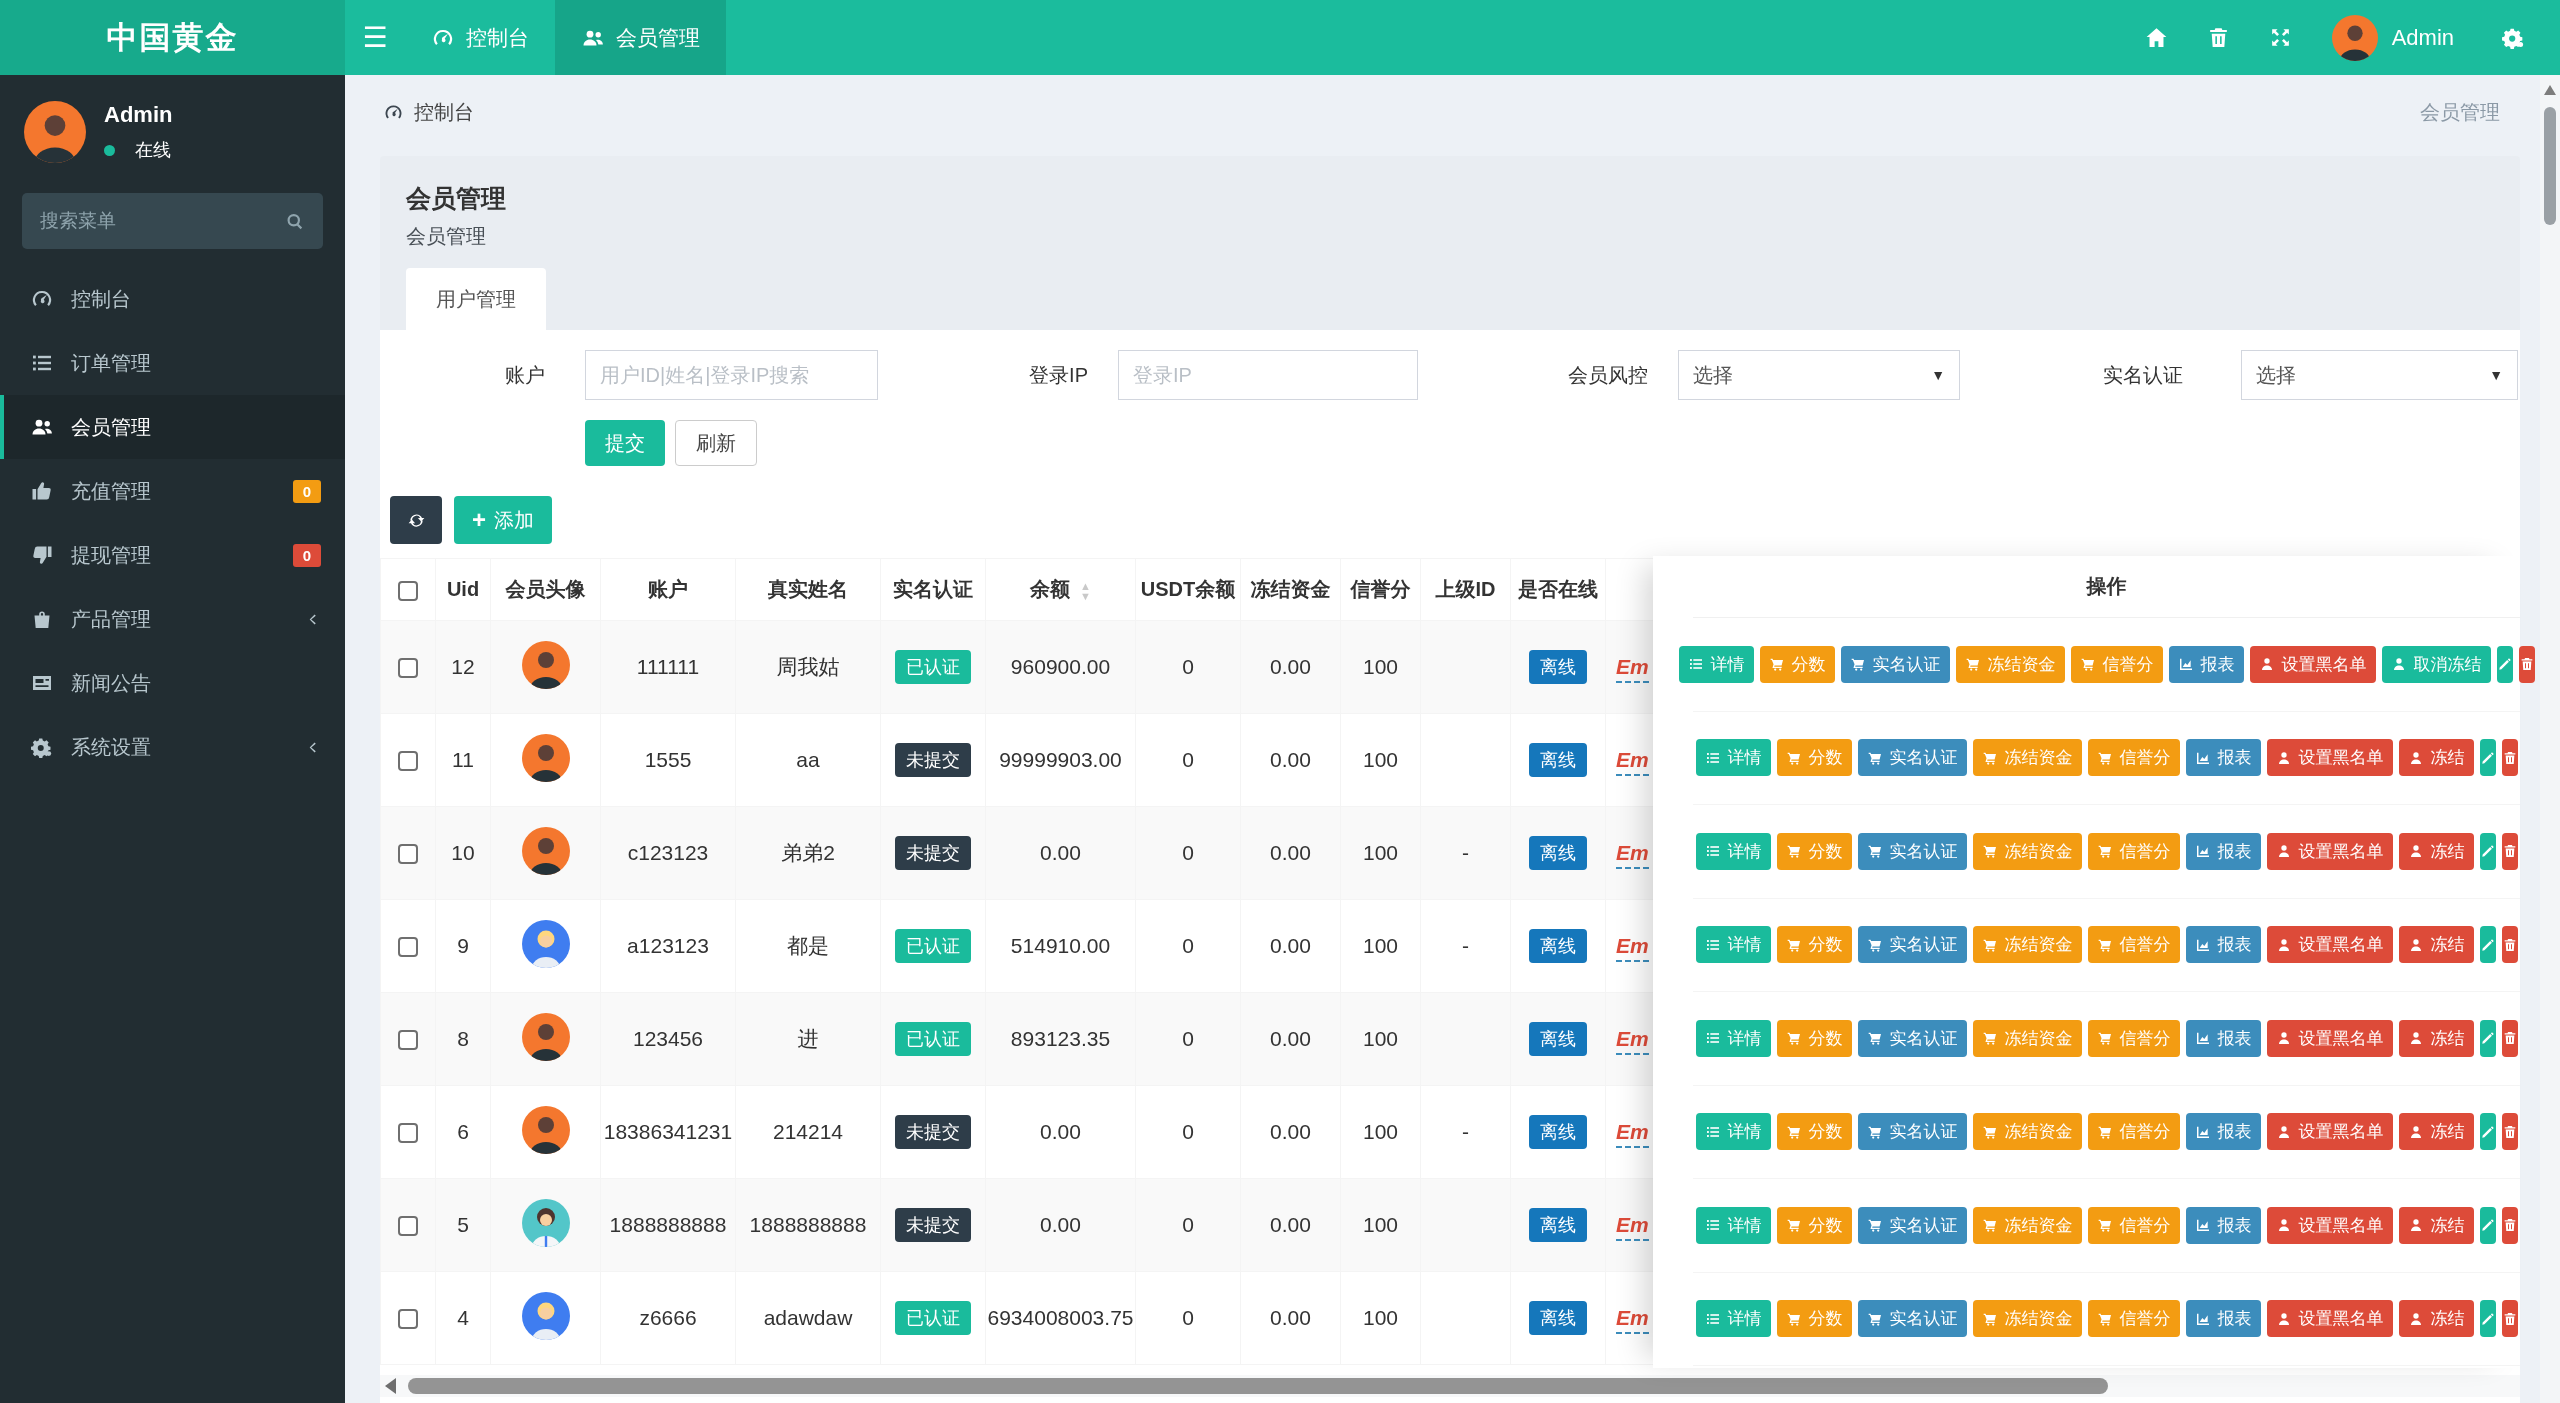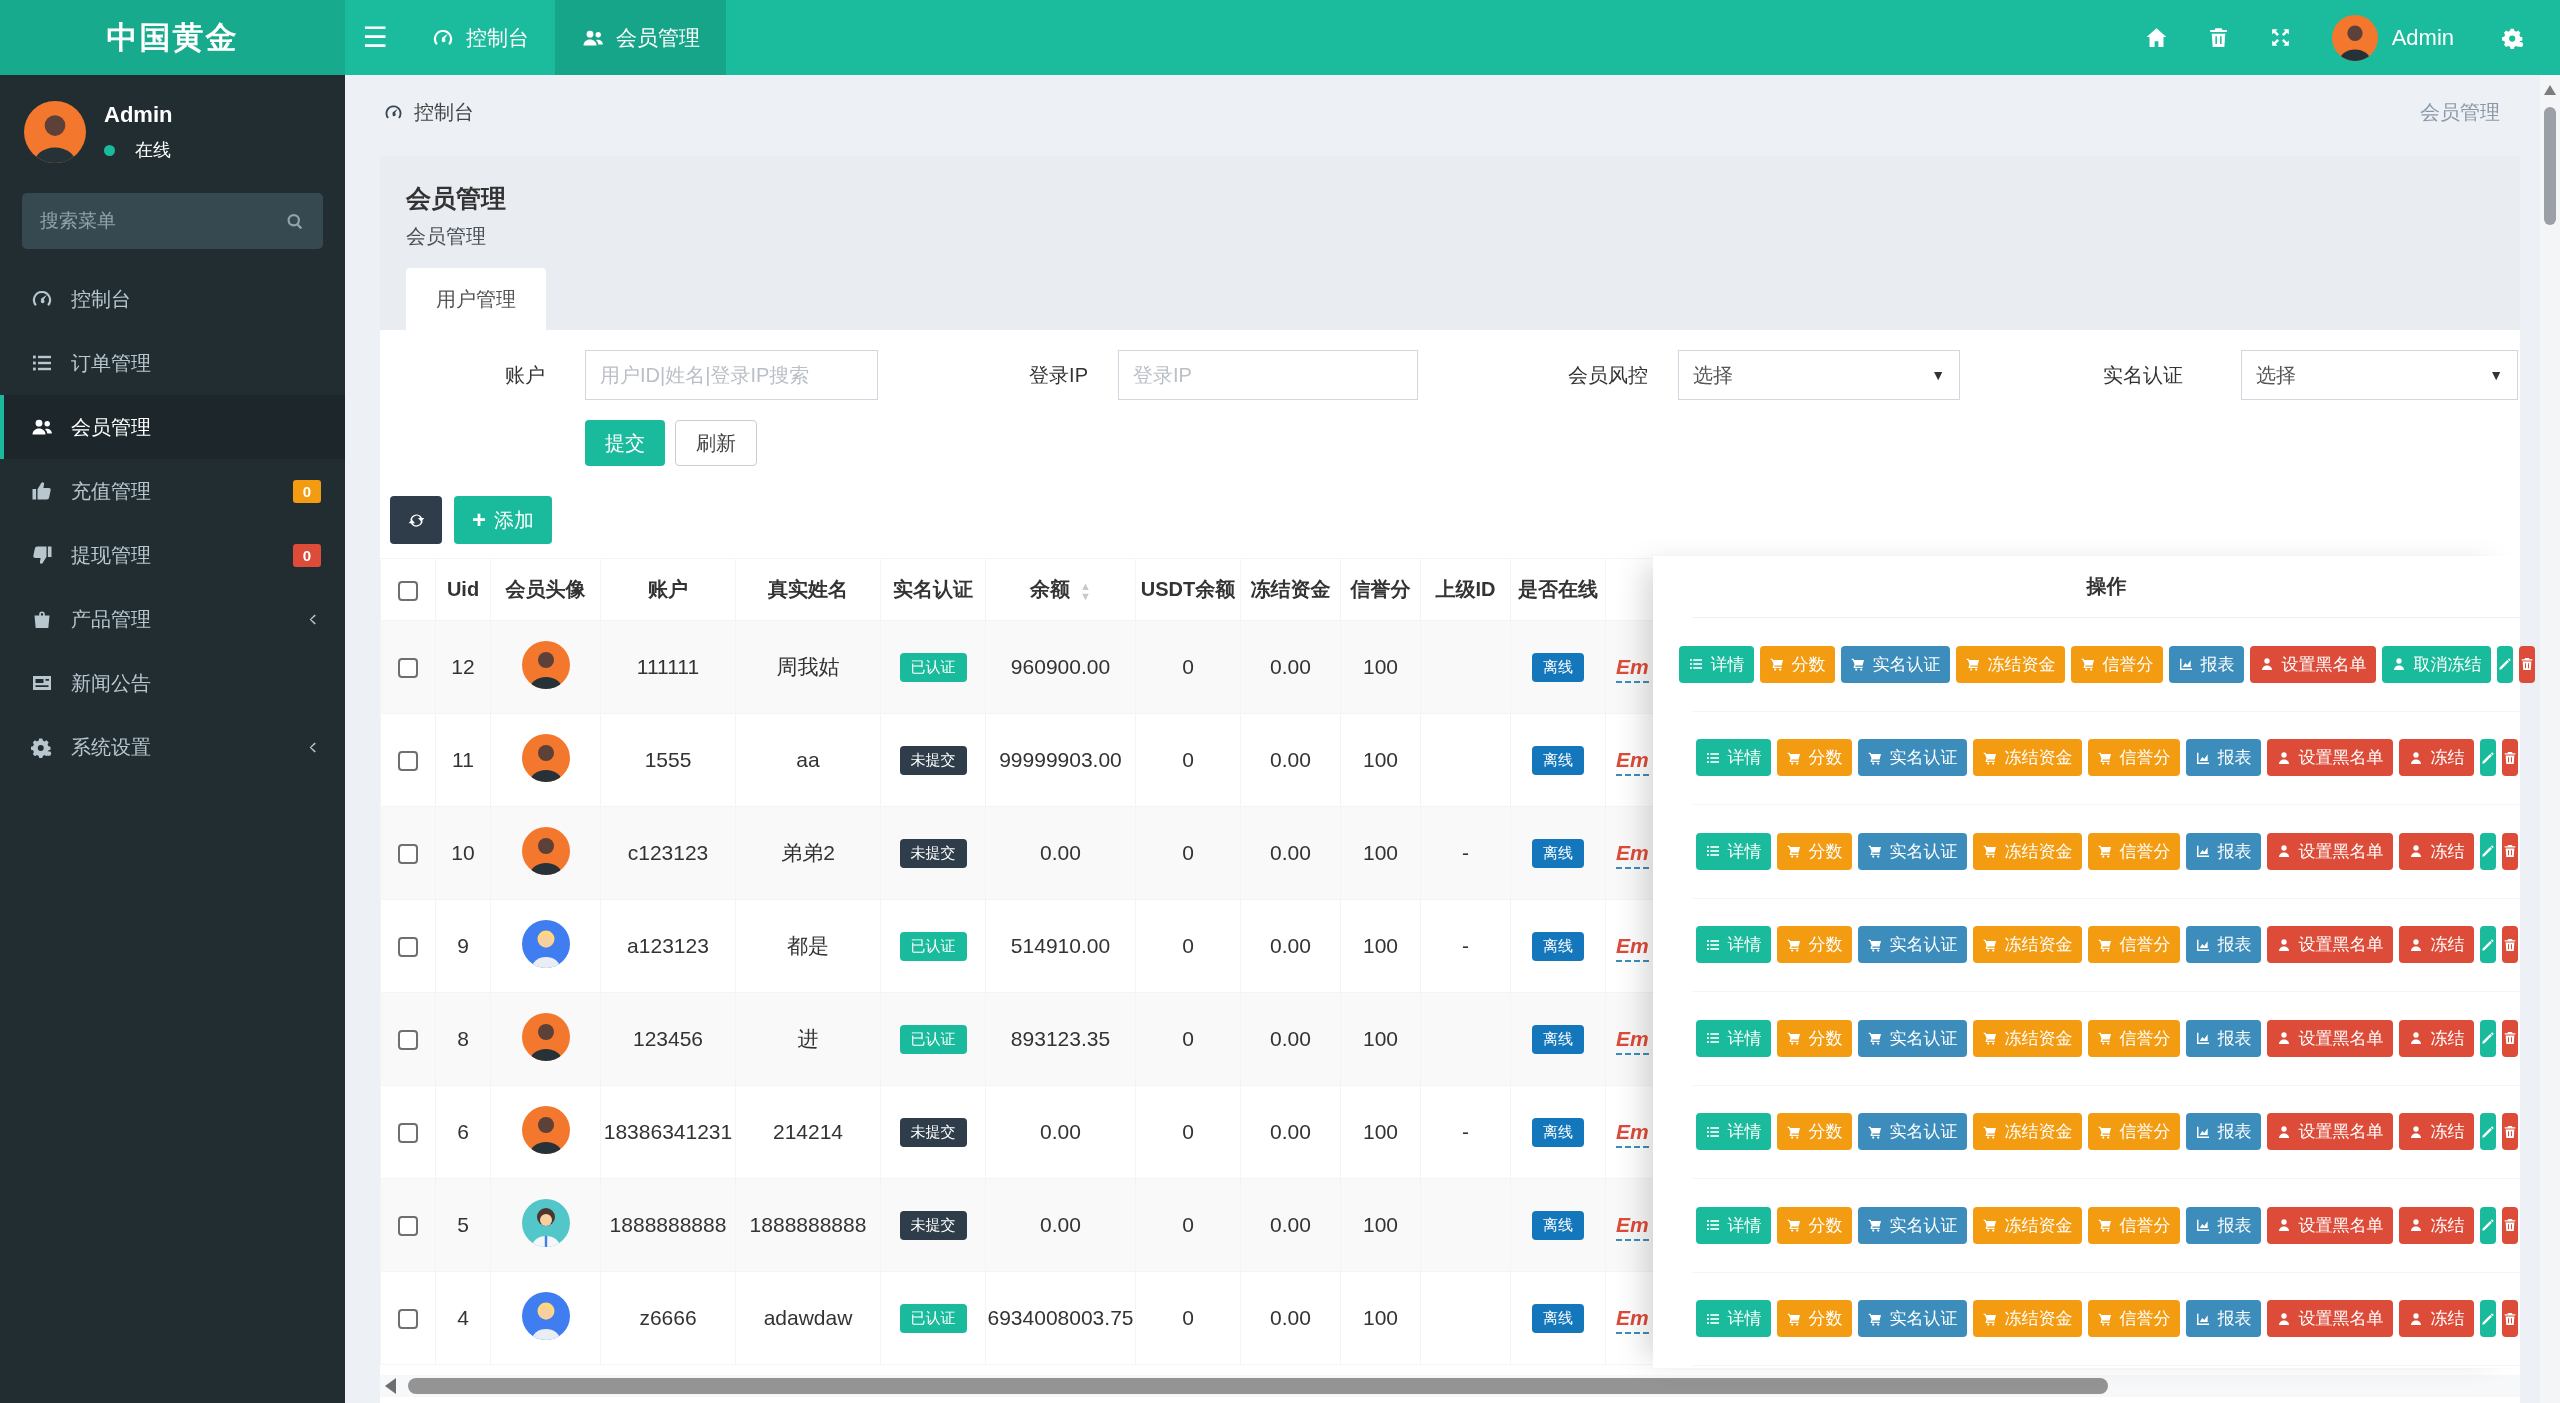--- a/index.html
+++ b/index.html
@@ -86,21 +86,21 @@
   
   .table-wrap { position:relative; margin-top:14px; }
   table.grid { border-collapse:collapse; table-layout:fixed; width:1525px; }
   .grid th, .grid td { border:1px solid #f4f4f4; text-align:center; vertical-align:middle; font-size:21px; color:#333; overflow:hidden; }
   .grid th { height:62px; font-size:20px; font-weight:bold; background:#fff; }
   .grid td { height:93px; }
   .grid tbody tr:nth-child(odd) { background:#f9f9f9; }
   .cb { display:inline-block; width:20px; height:20px; border:2px solid #6f6f6f; border-radius:4px; background:#fff; cursor:pointer; vertical-align:middle; }
   .avatar { display:inline-block; width:48px; height:48px; border-radius:50%; overflow:hidden; }
   .avatar svg { display:block; width:100%; height:100%; }
-  .tag { display:inline-block; padding:5px 11px; border-radius:4px; color:#fff; font-size:15px; white-space:nowrap; }
+  .tag { display:inline-block; padding:5px 11px; border-radius:4px; color:#fff; font-size:18px; white-space:nowrap; }
   .tag.verified { background:#1abb9c; }
   .tag.unsubmitted { background:#2e3d49; }
   .tag.offline { background:#1577bb; }
   .sort { display:inline-flex; flex-direction:column; margin-left:10px; color:#c9c9c9; font-size:11px; line-height:10px; vertical-align:middle; }
   td.remark { text-align:left; padding-left:10px; }
   .em { color:#dd4b39; font-style:italic; font-weight:bold; font-size:21px; border-bottom:2px dashed #3c8dbc; padding-bottom:3px; white-space:nowrap; cursor:pointer; }
 
   
   .ov { position:absolute; top:-2px; left:1273px; width:867px; height:812px; background:#fff; box-shadow:-18px 0 28px -10px rgba(0,0,0,0.17); z-index:6;padding-left:40px; }
   .ov-head { height:62px; display:flex; align-items:center; justify-content:center; font-size:20px; font-weight:bold; color:#333; border-bottom:1px solid #f0f0f0; }

